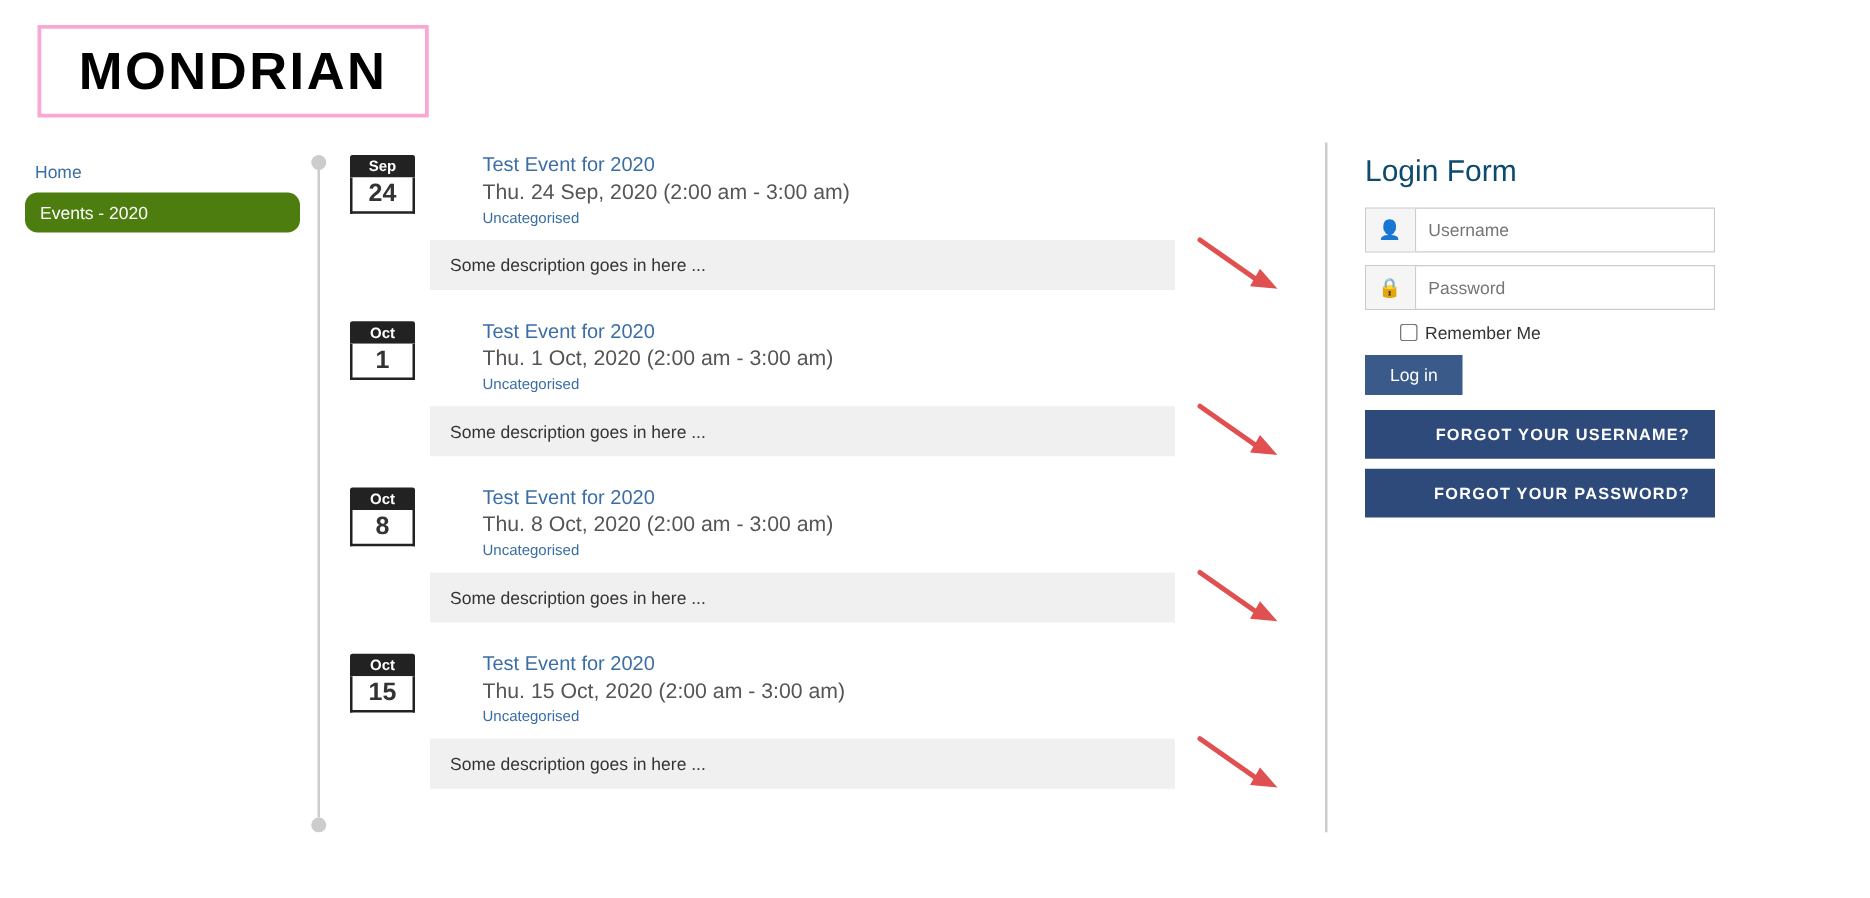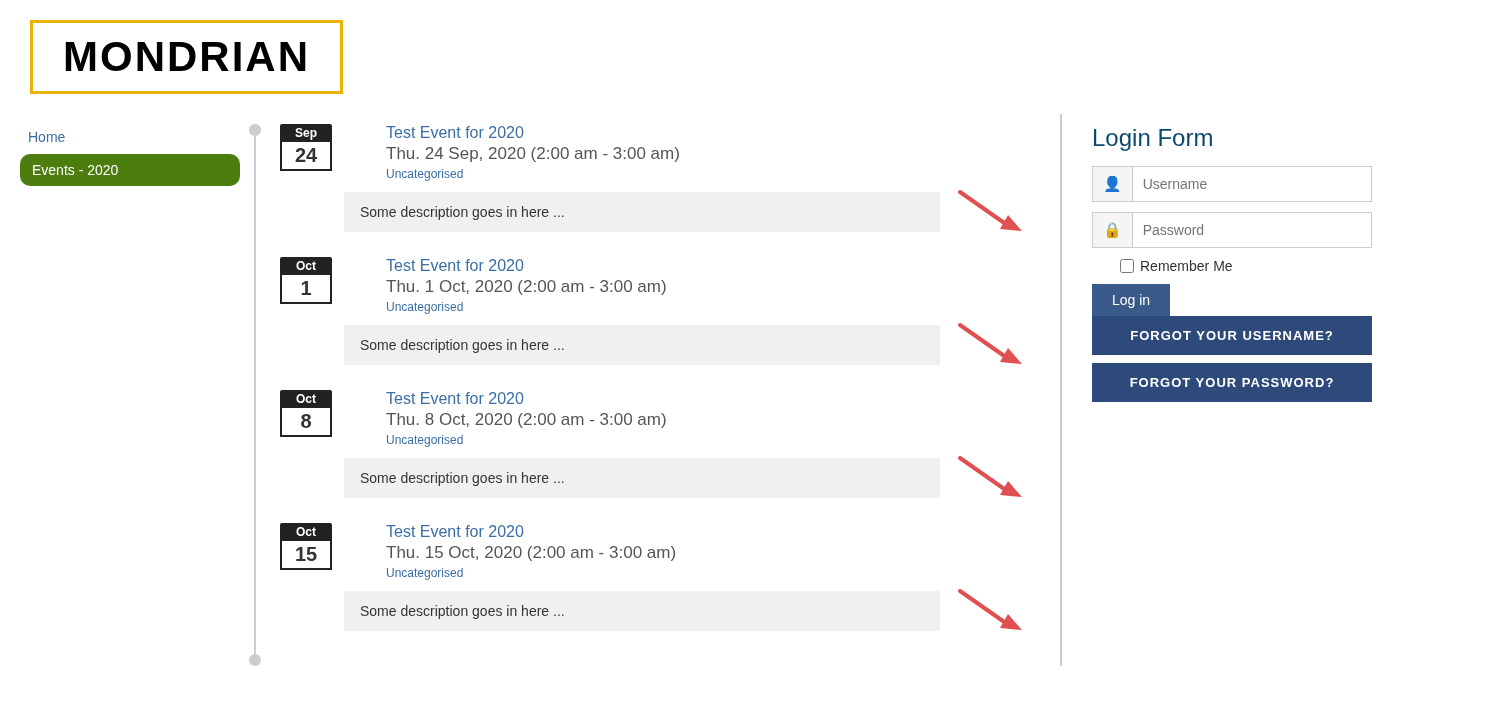--- a/index.html
+++ b/index.html
@@ -1,21 +1,21 @@
 <!DOCTYPE html>
 <html><head>
   <meta charset="utf-8">
   <style>
     * { box-sizing: border-box; margin: 0; padding: 0; }
     body { font-family: Arial, sans-serif; background: #fff; color: #333; font-size: 14px; }
 
     .header { padding: 20px 30px; }
     .logo-box {
       display: inline-block;
-      border: 3px solid #eab308;
+      border: 3px solid #f9a8d4;
       padding: 10px 30px;
       font-size: 42px;
       font-weight: 900;
       letter-spacing: 2px;
       color: #000;
     }
 
     .main-layout { display: flex; padding: 0 0 0 20px; gap: 0; }
 
     
@@ -135,35 +135,36 @@
     .remember-me-row input { width: 14px; height: 14px; }
 
     .login-btn {
       background: #3a5a8a;
       color: #fff;
       border: none;
       padding: 8px 20px;
       font-size: 14px;
       cursor: pointer;
       display: block;
+      margin-bottom: 12px;
     }
 
     .forgot-btn {
       background: #2e4a7a;
       color: #fff;
       border: none;
       padding: 12px 20px;
       font-size: 13px;
       font-weight: bold;
       letter-spacing: 1px;
       cursor: pointer;
       display: block;
       width: 100%;
       margin-bottom: 8px;
-      text-align: center;
+      text-align: right;
     }
 
     .vertical-divider {
       width: 2px;
       background: #ccc;
       margin: 0 10px;
       align-self: stretch;
     }
   </style>
 </head>

